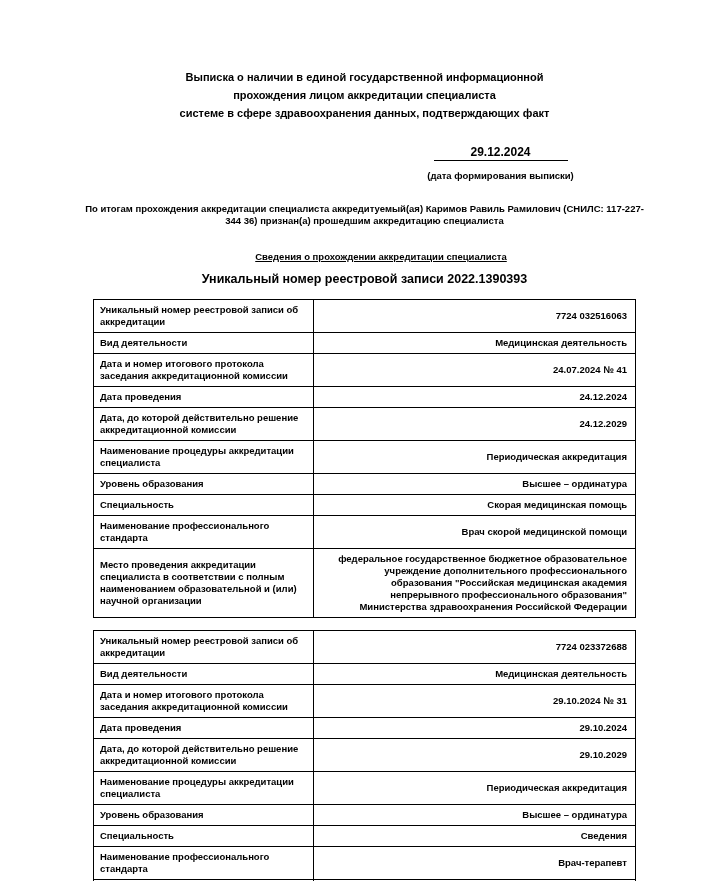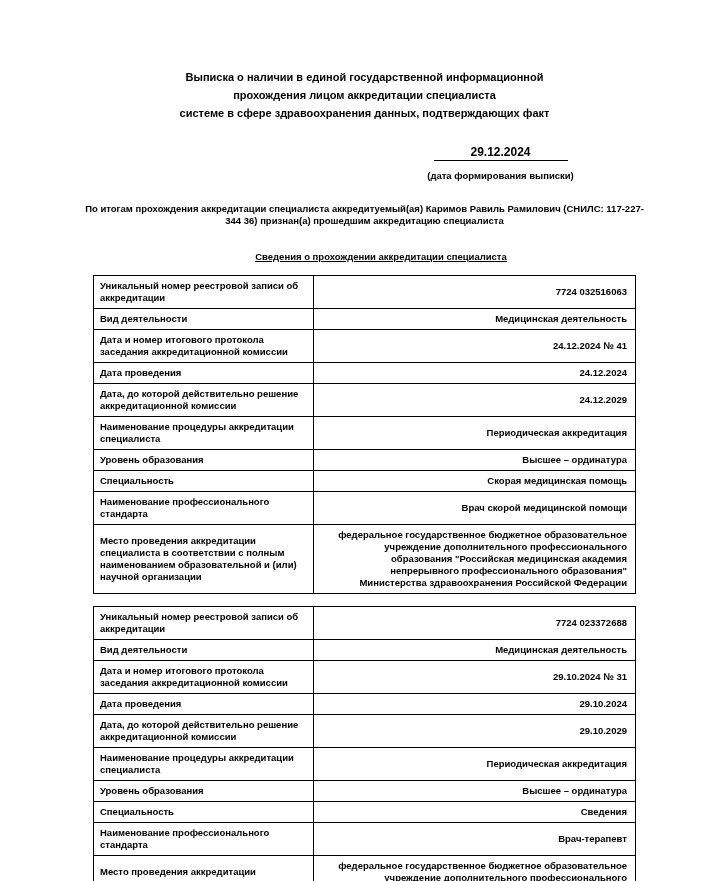--- a/index.html
+++ b/index.html
@@ -96,38 +96,39 @@
 
   <div class="date-block">
     <span class="date-value">29.12.2024</span>
     <div class="date-caption">(дата формирования выписки)</div>
   </div>
 
   <div class="intro">По итогам прохождения аккредитации специалиста аккредитуемый(ая) Каримов Равиль Рамилович (СНИЛС: 117-227-344 36) признан(а) прошедшим аккредитацию специалиста</div>
 
   <div class="section-heading">Сведения о прохождении аккредитации специалиста</div>
 
+  <div class="registry-heading">Уникальный номер реестровой записи 2022.1390393</div>
 
   <table class="kv">
     <colgroup>
         <col class="c-label">
         <col class="c-value">
       </colgroup>
     <tbody>
       <tr>
         <td>Уникальный номер реестровой записи об аккредитации</td>
         <td class="val">7724 032516063</td>
       </tr>
       <tr>
         <td>Вид деятельности</td>
         <td class="val">Медицинская деятельность</td>
       </tr>
       <tr>
         <td>Дата и номер итогового протокола заседания аккредитационной комиссии</td>
-        <td class="val">24.12.2024 № 41</td>
+        <td class="val">24.07.2024 № 41</td>
       </tr>
       <tr>
         <td>Дата проведения</td>
         <td class="val">24.12.2024</td>
       </tr>
       <tr>
         <td>Дата, до которой действительно решение аккредитационной комиссии</td>
         <td class="val">24.12.2029</td>
       </tr>
       <tr>

